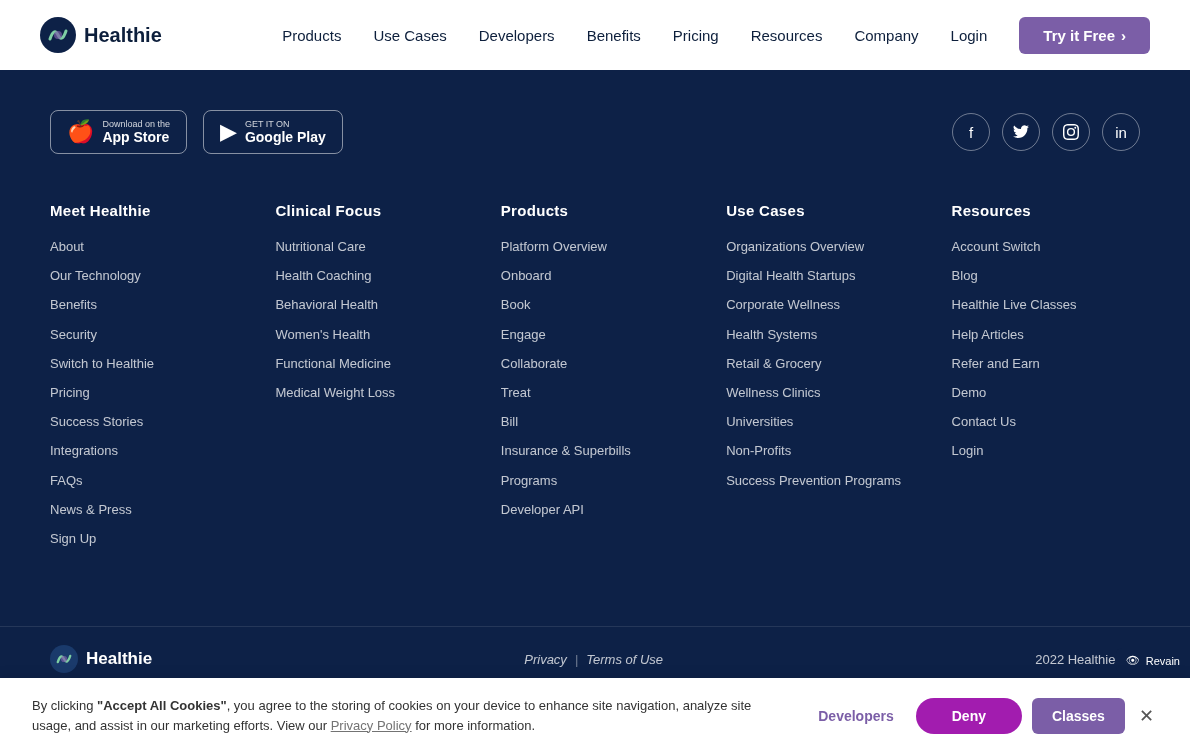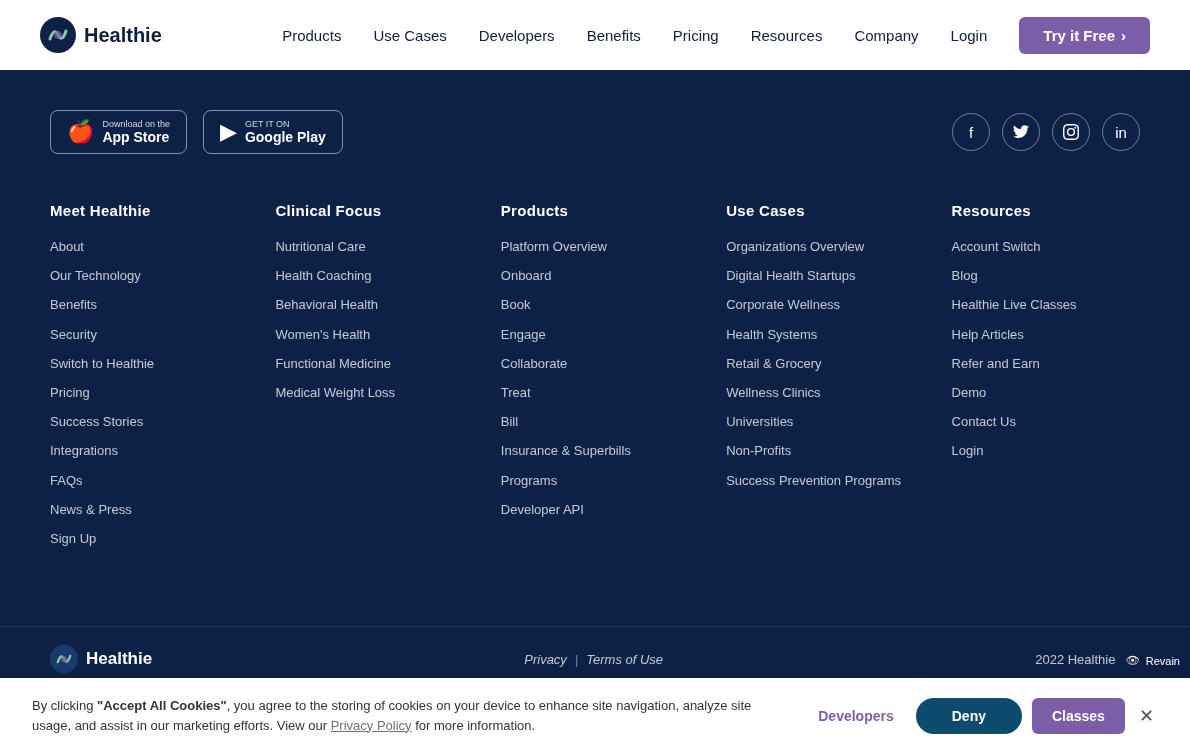--- a/index.html
+++ b/index.html
@@ -135,21 +135,21 @@
     .cookie-btn-pref {
       background: transparent;
       border: none;
       color: #7b5ea7;
       font-size: 14px;
       font-weight: 600;
       cursor: pointer;
       padding: 8px 12px;
     }
     .cookie-btn-deny {
-      background: #0c4a6e;
+      background: #a21caf;
       color: #fff;
       border: none;
       border-radius: 18px;
       padding: 10px 36px;
       font-size: 14px;
       font-weight: 600;
       cursor: pointer;
     }
     .cookie-btn-accept {
       background: #7b5ea7;

